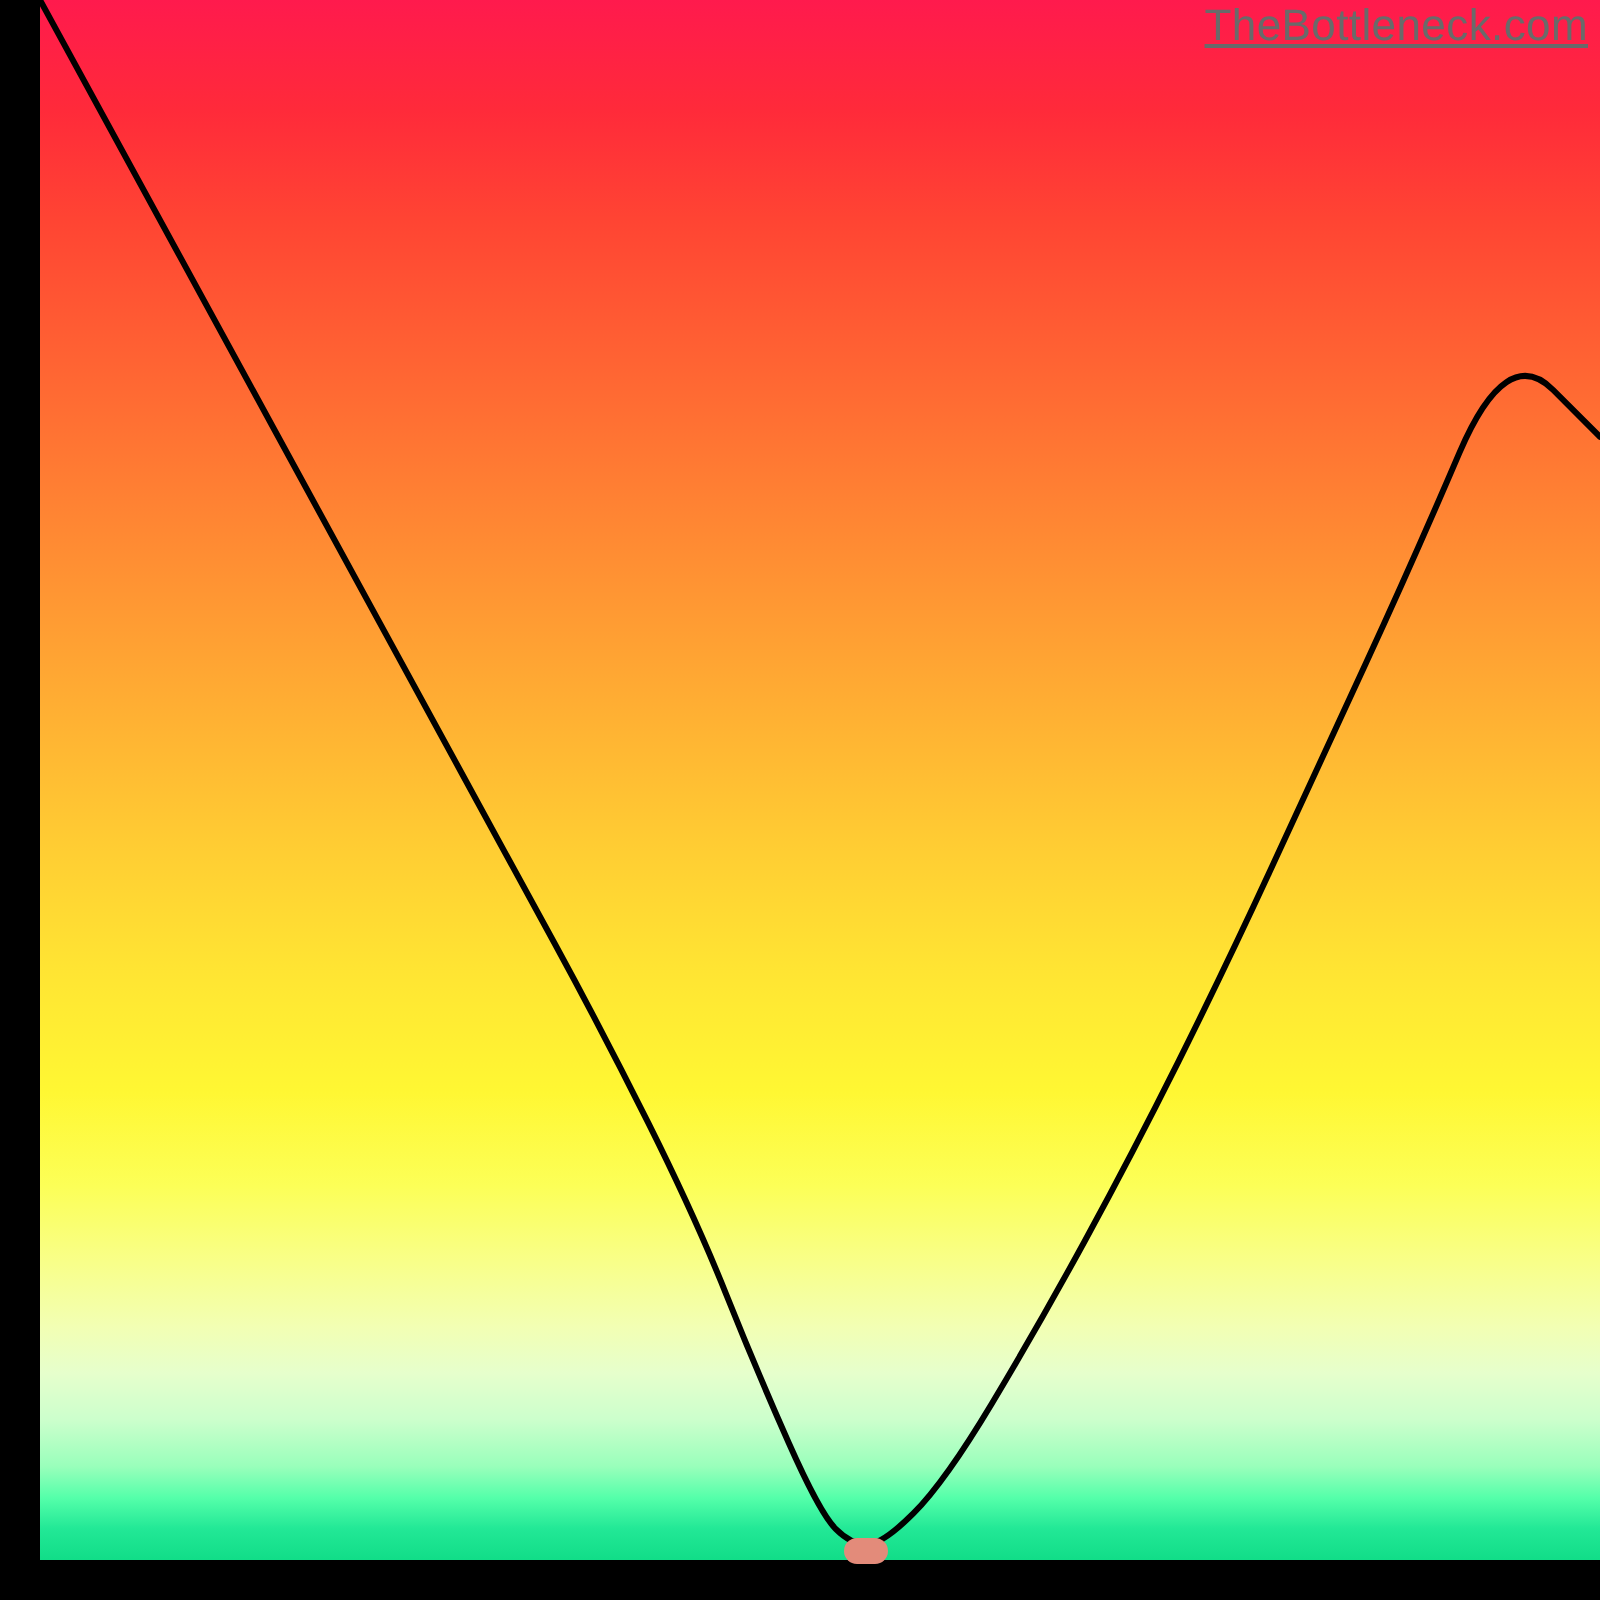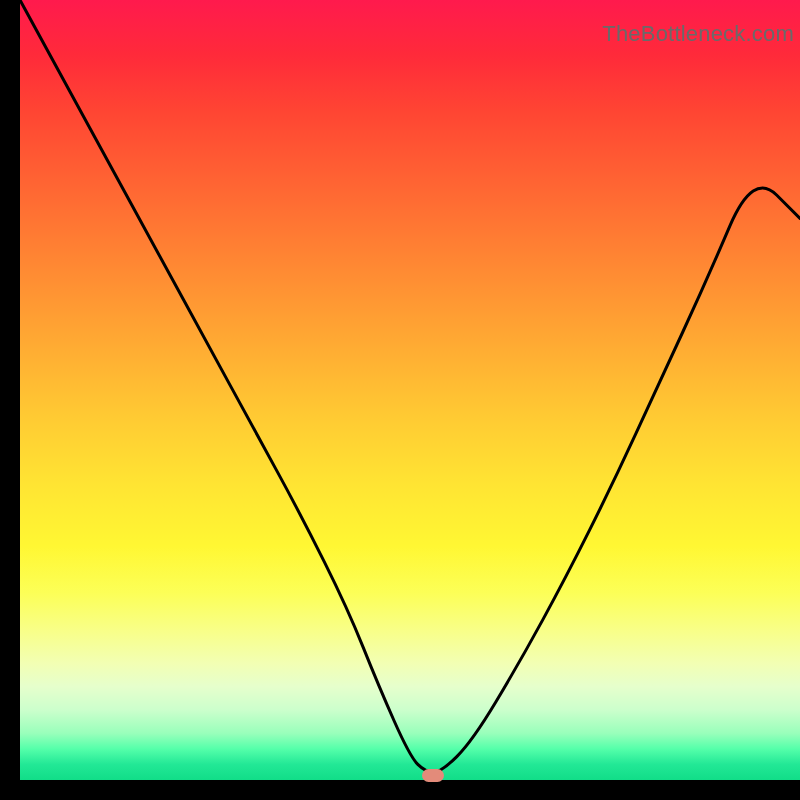--- a/index.html
+++ b/index.html
@@ -46,26 +46,27 @@
   }
   .curve-svg {
     position: absolute;
     left: 0;
     top: 0;
     width: 780px;
     height: 780px;
   }
   .watermark {
     position: absolute;
-    top: 21px;
+    top: 0;
     right: 6px;
     color: #6a6a6a;
     font-size: 22px;
     font-weight: 500;
     letter-spacing: 0.2px;
+    text-decoration: underline;
   }
   .marker {
     position: absolute;
     width: 22px;
     height: 13px;
     background: #e38b7a;
     border-radius: 7px;
   }
 </style>
 </head>

